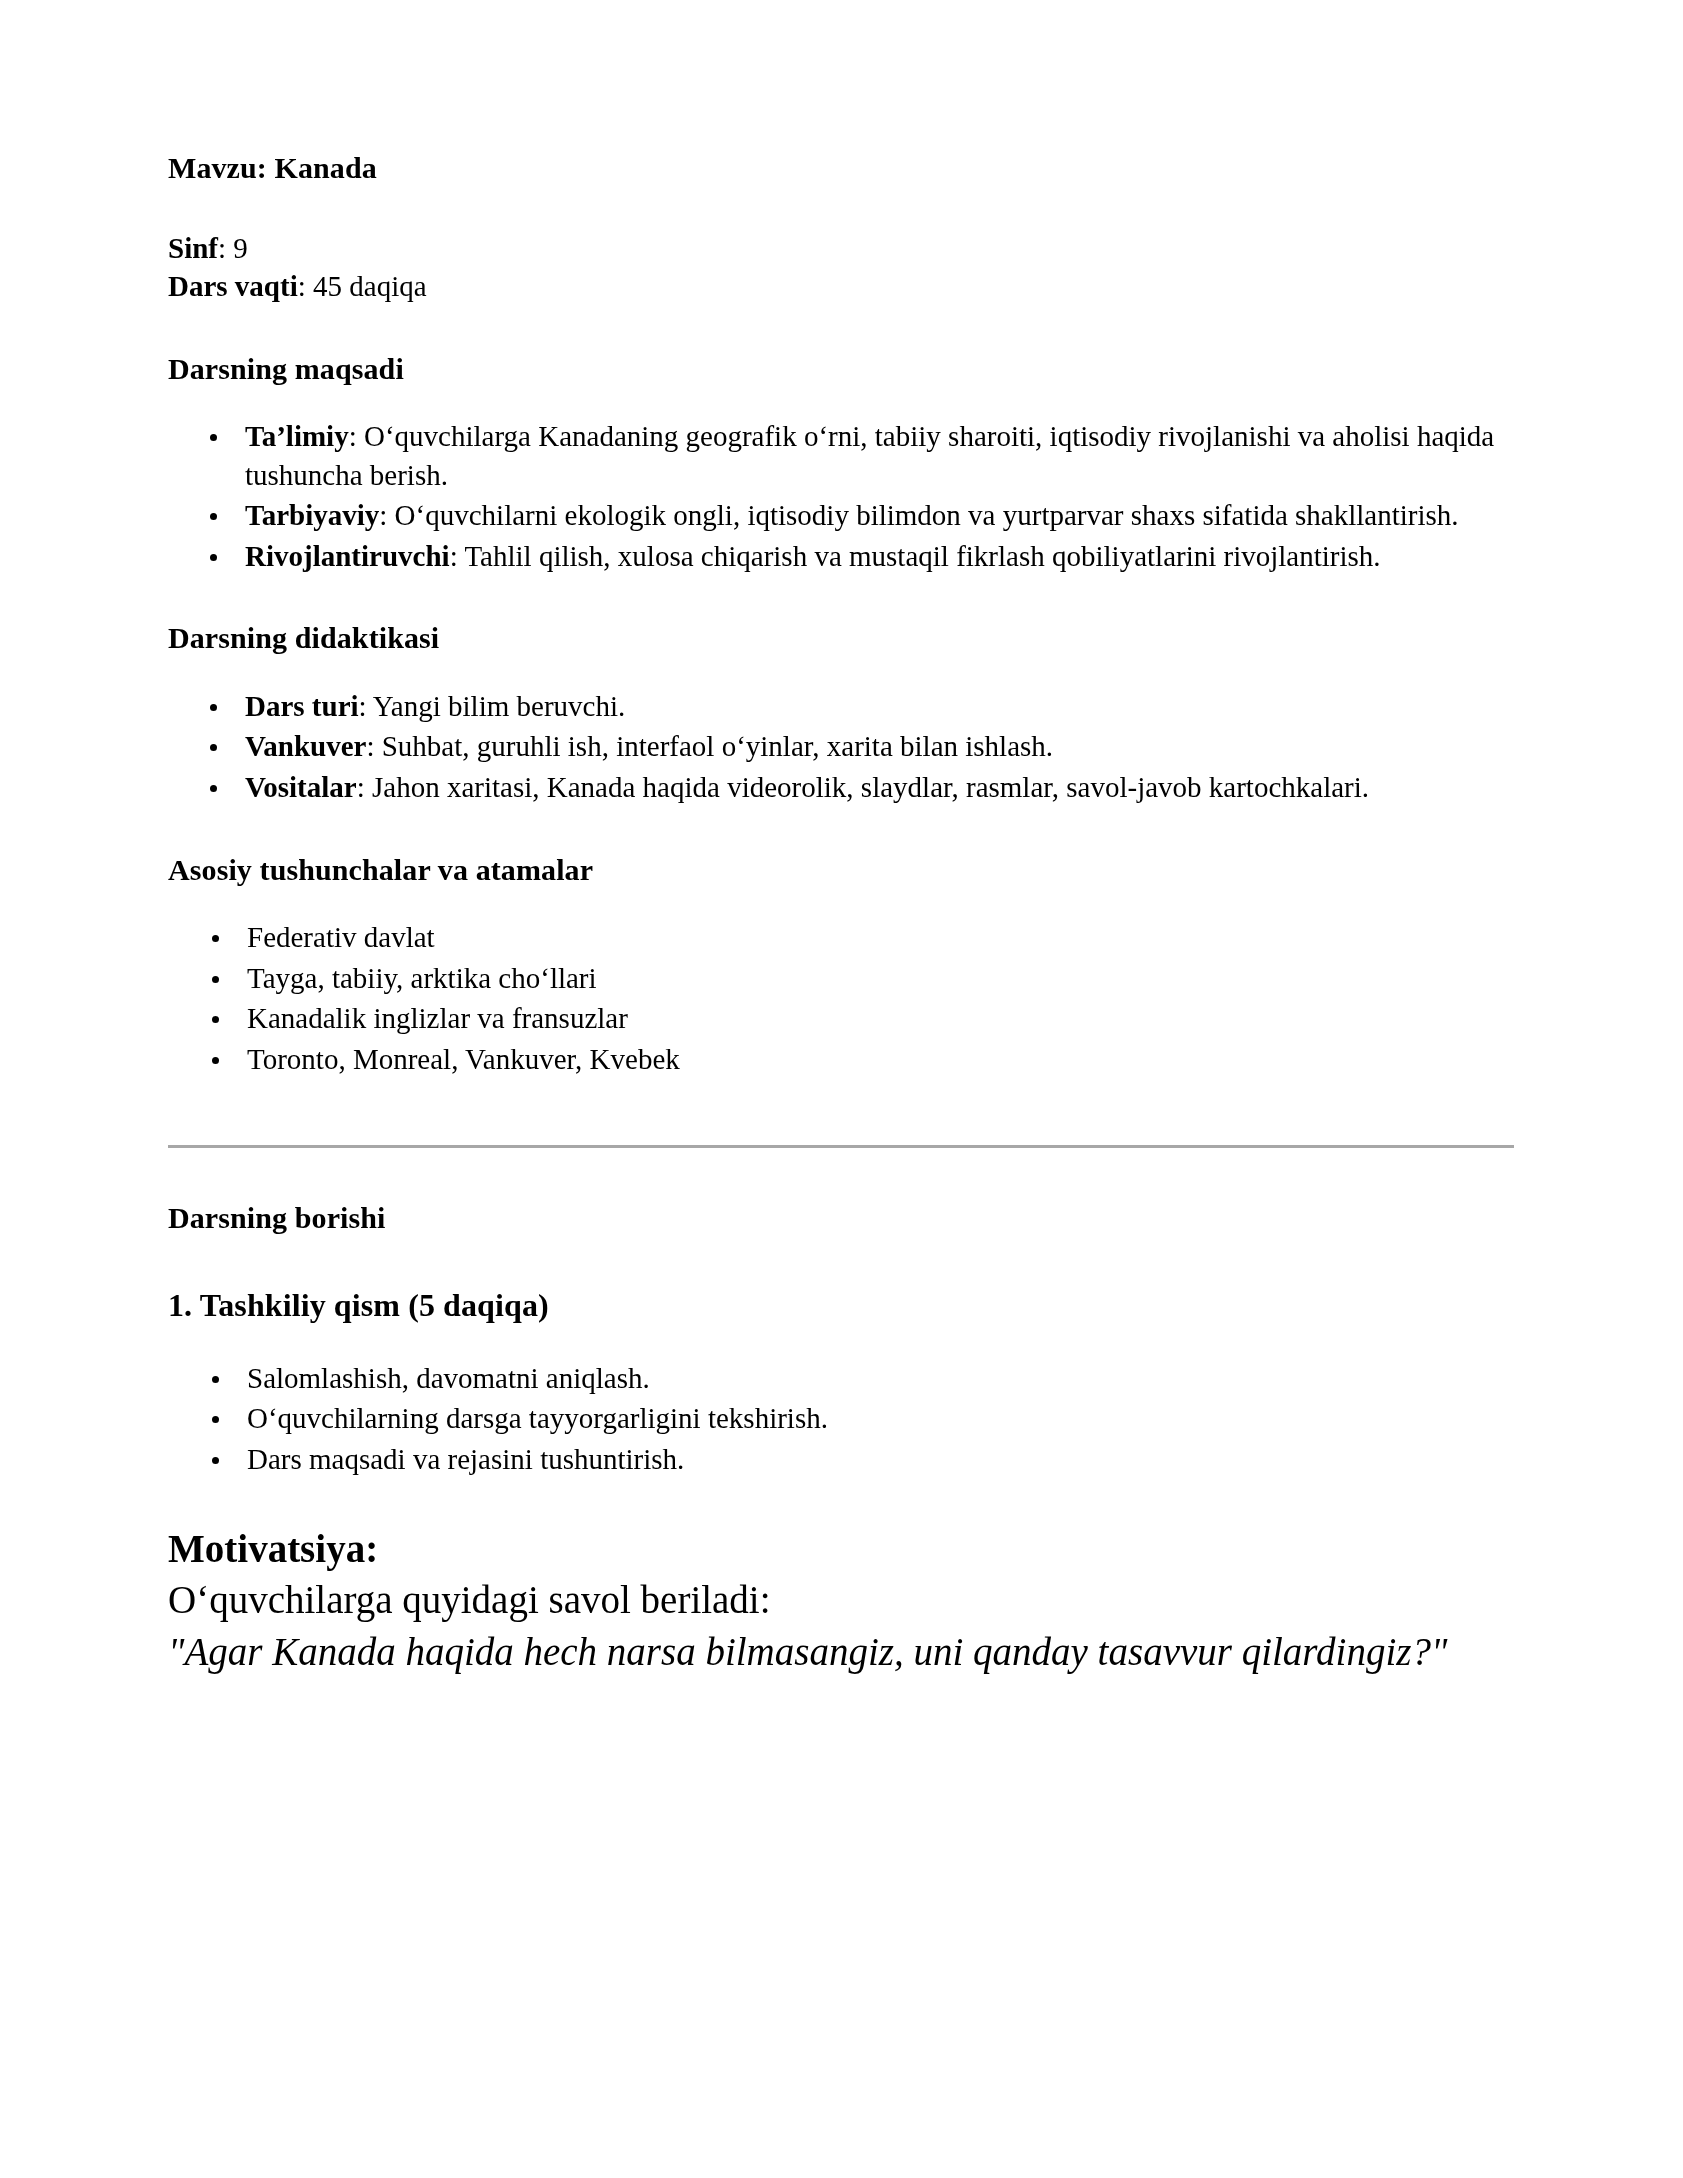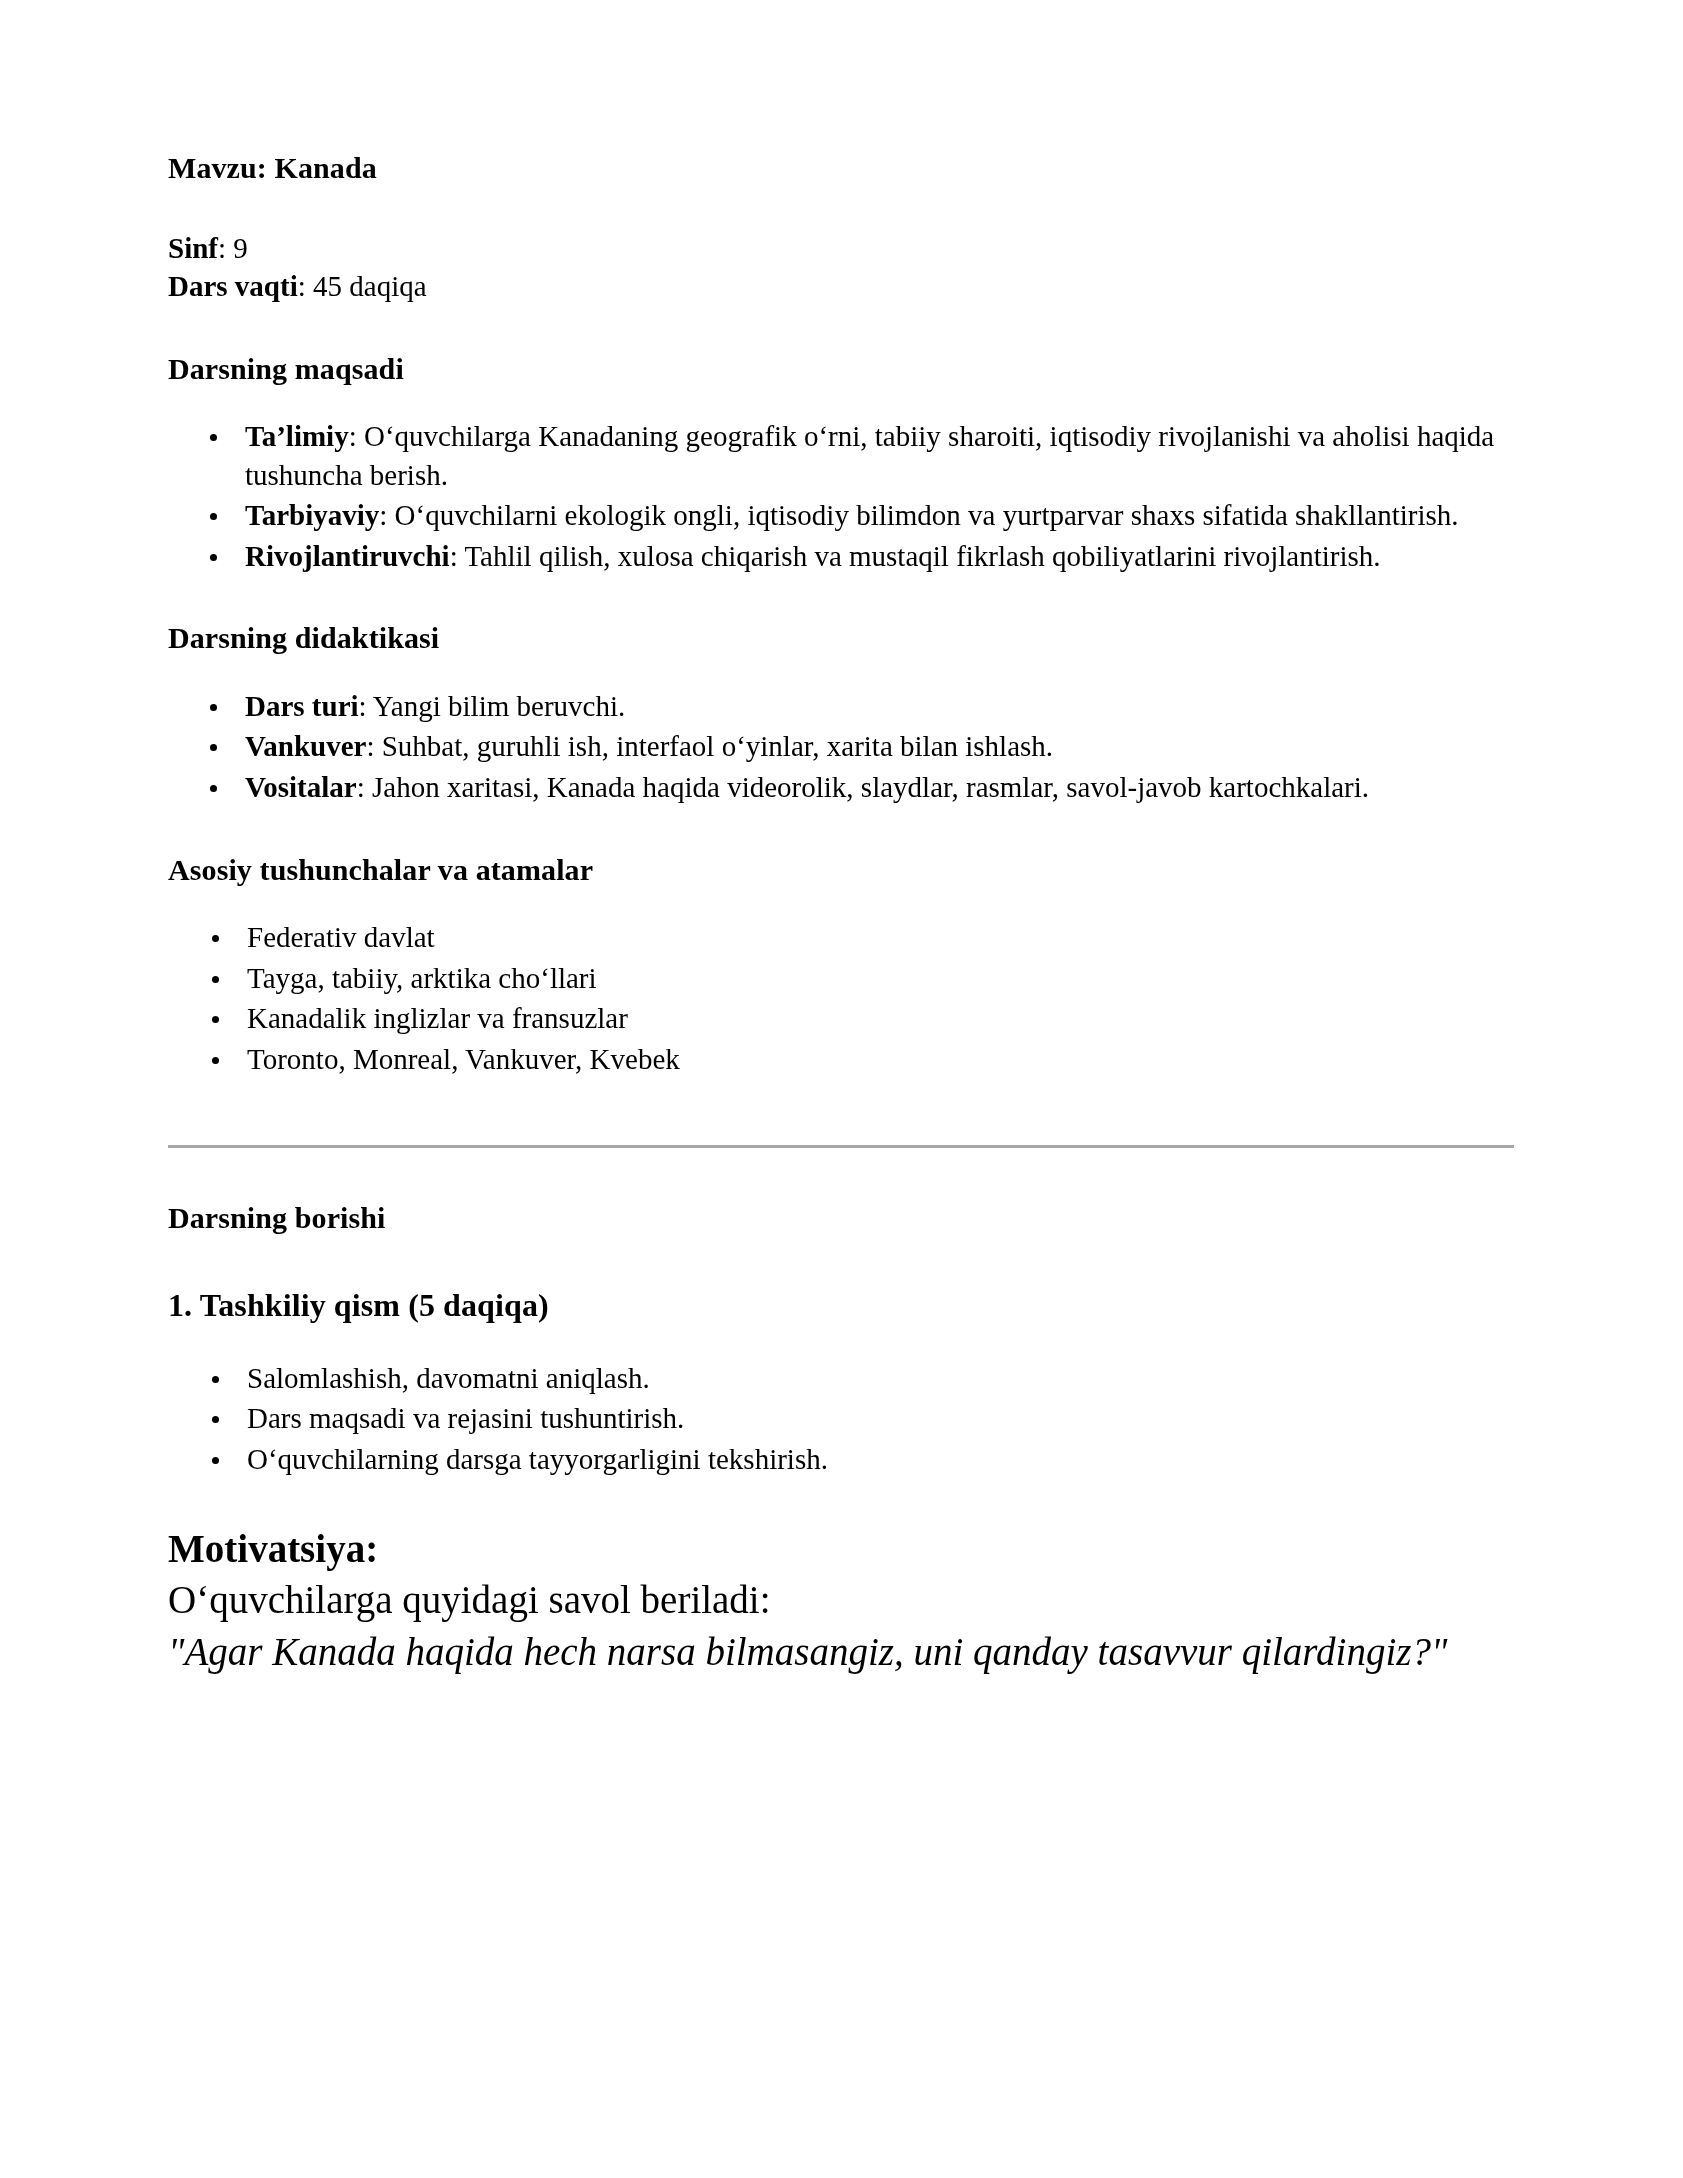--- a/index.html
+++ b/index.html
@@ -187,22 +187,22 @@
       <li>Toronto, Monreal, Vankuver, Kvebek</li>
     </ul>
 
     <hr class="divider">
 
     <h2 class="section-heading borishi">Darsning borishi</h2>
 
     <h2 class="section-heading step-heading">1. Tashkiliy qism (5 daqiqa)</h2>
     <ul class="bullets plain">
       <li>Salomlashish, davomatni aniqlash.</li>
+      <li>O‘quvchilarning darsga tayyorgarligini tekshirish.</li>
       <li>Dars maqsadi va rejasini tushuntirish.</li>
-      <li>O‘quvchilarning darsga tayyorgarligini tekshirish.</li>
     </ul>
 
     <div class="motivation">
       <span class="mot-label">Motivatsiya:</span>
       <span class="mot-text">O‘quvchilarga quyidagi savol beriladi:</span>
       <span class="mot-quote">"Agar Kanada haqida hech narsa bilmasangiz, uni qanday tasavvur qilardingiz?"</span>
     </div>
 
   </div>
 </div>

